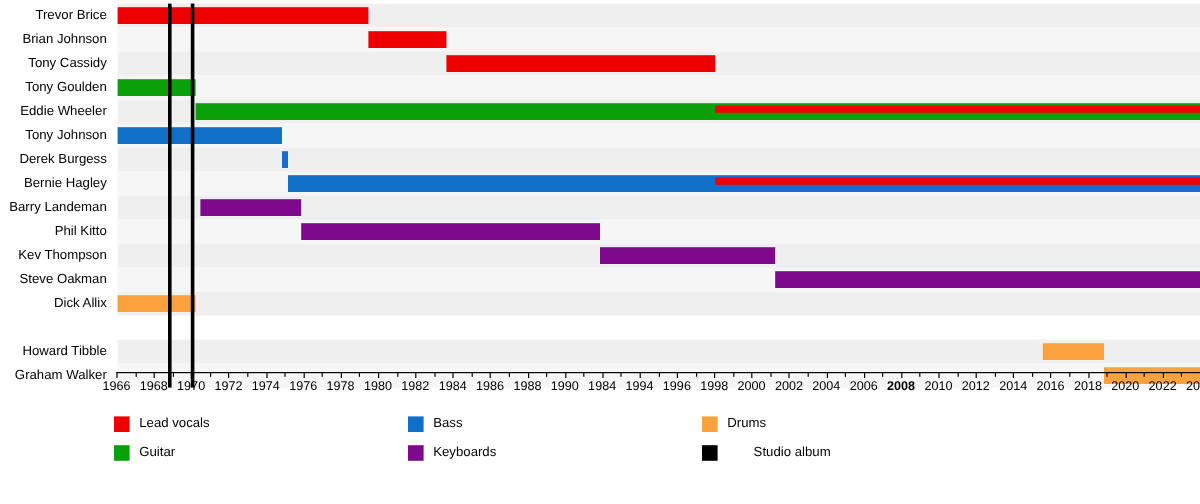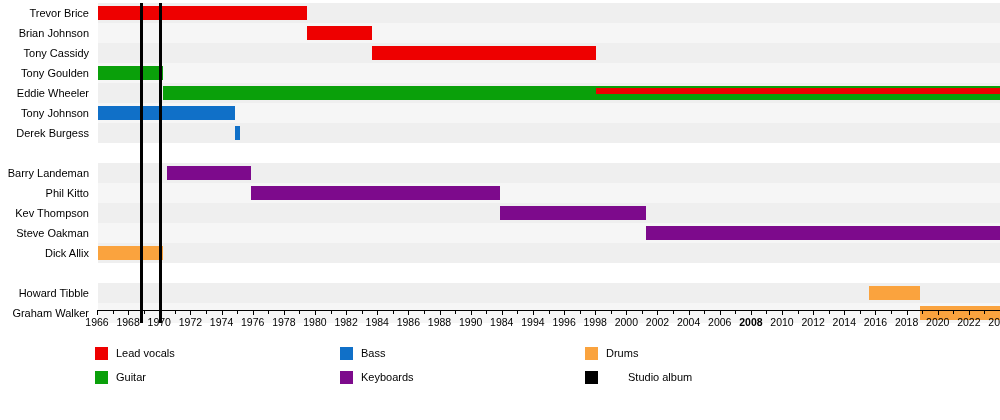--- a/index.html
+++ b/index.html
@@ -169,20 +169,27 @@
       <div class="row" style="top: 103px;">
         <div class="row-label">Tony Johnson</div>
         <div class="row-track plain">
           <div class="bar" title="Tony Jarrett — Bass" style="left: 0px; width: 137.007px; background: rgb(16, 112, 200);"></div>
         </div>
       </div>
       <div class="row" style="top: 123px;">
         <div class="row-label">Derek Burgess</div>
         <div class="row-track alt">
           <div class="bar" title="Derek Burgess — Bass" style="left: 137.007px; width: 4.67069px; background: rgb(16, 112, 200);"></div>
+        </div>
+      </div>
+      <div class="row" style="top: 143px;">
+        <div class="row-label">Bernie Hagley</div>
+        <div class="row-track plain">
+          <div class="bar" title="Bernie Hagley — Bass" style="left: 141.678px; width: 761.322px; background: rgb(16, 112, 200);"></div>
+          <div class="bar-stripe" title="Bernie Hagley — Lead vocals" style="left: 498.207px; width: 404.793px; background: rgb(238, 0, 0);"></div>
         </div>
       </div>
       <div class="row" style="top: 163px;">
         <div class="row-label">Barry Landeman</div>
         <div class="row-track alt">
           <div class="bar" title="Barry Landeman — Keyboards" style="left: 68.5034px; width: 84.0724px; background: rgb(125, 10, 140);"></div>
         </div>
       </div>
       <div class="row" style="top: 183px;">
         <div class="row-label">Phil Kitto</div>

